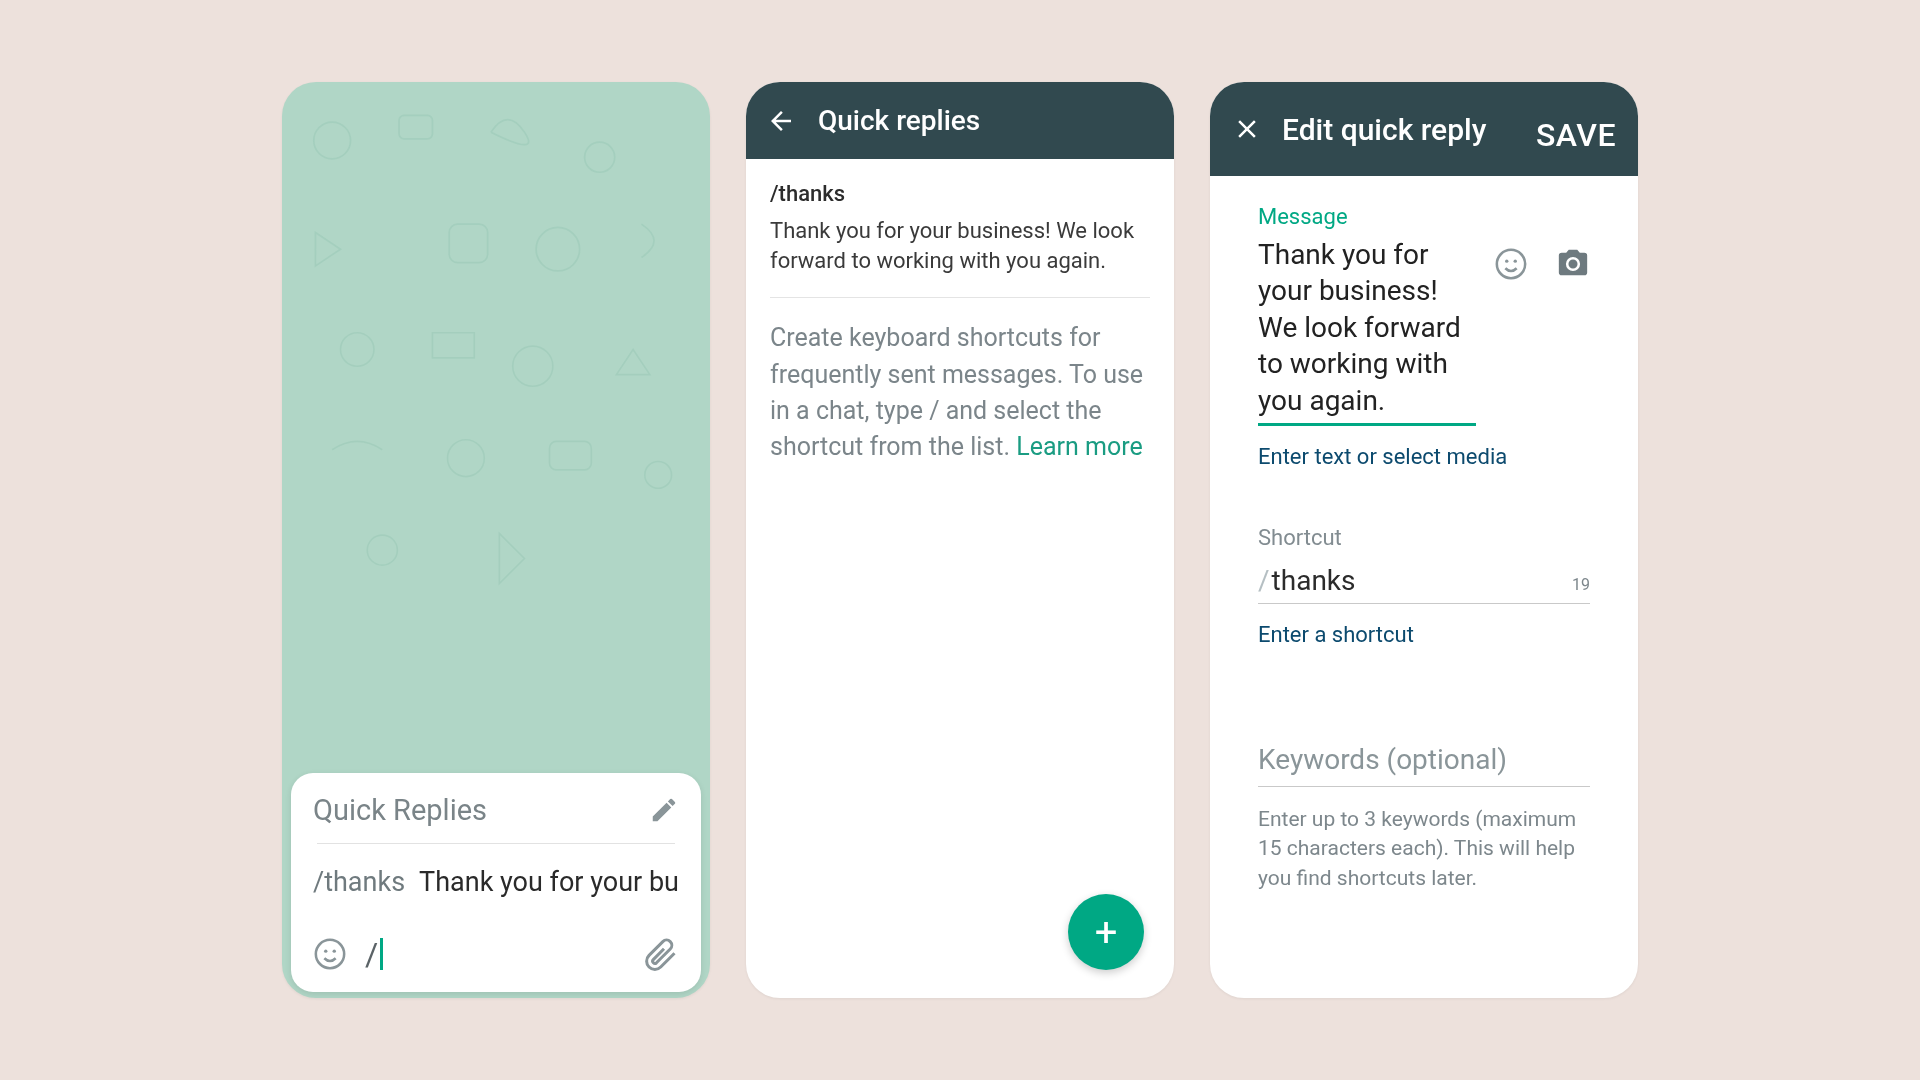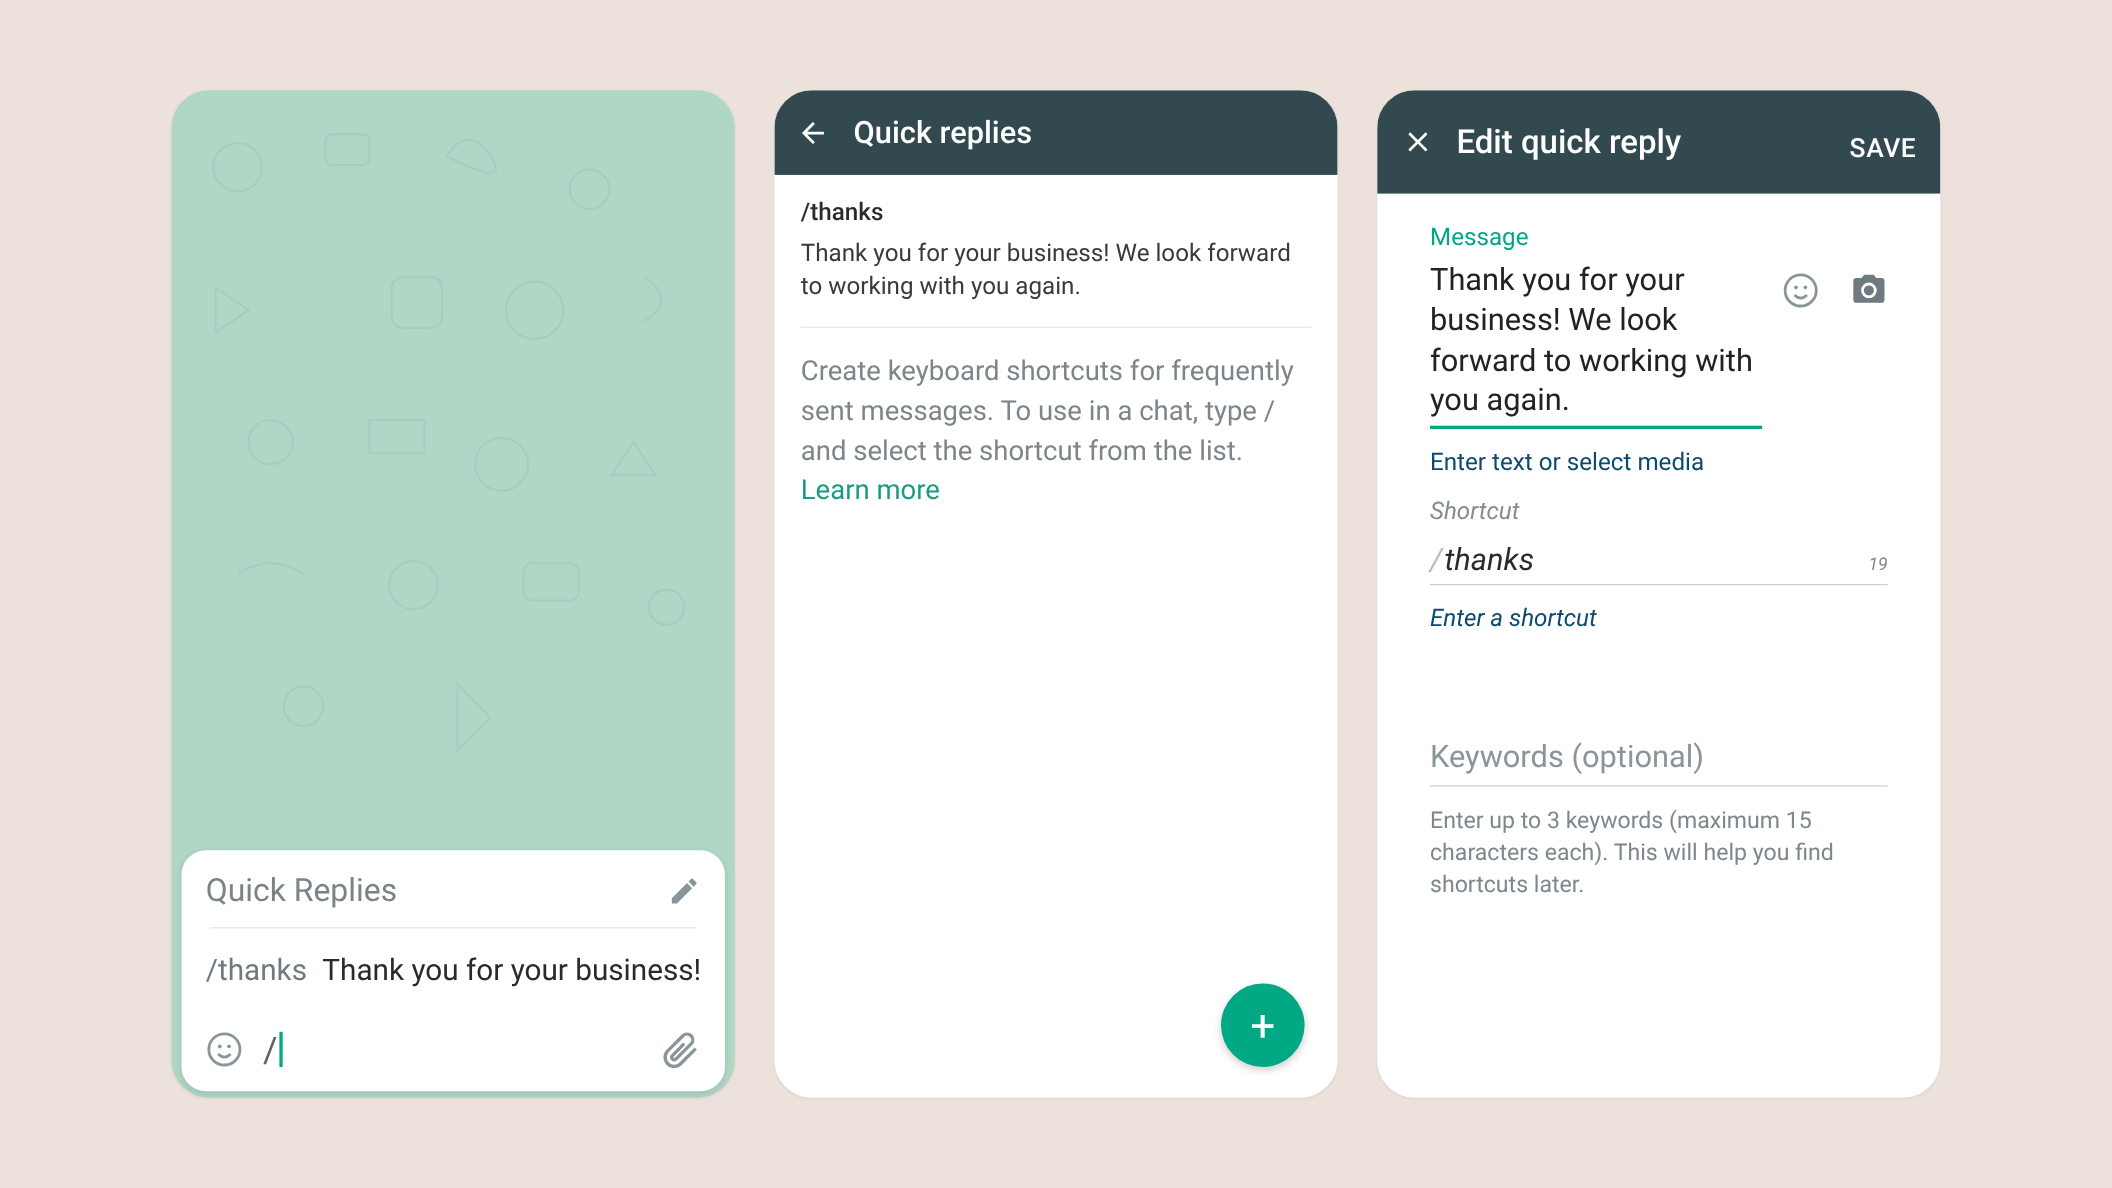--- a/index.html
+++ b/index.html
@@ -7,21 +7,21 @@
   body {
     background: #ede1dc;
     font-family: -apple-system, BlinkMacSystemFont, "Segoe UI", Roboto, Helvetica, Arial, sans-serif;
     display: flex;
     align-items: center;
     justify-content: center;
     gap: 36px;
     padding: 40px;
   }
   .phone {
-    width: 512px;
+    width: 428px;
     height: 916px;
     border-radius: 34px;
     overflow: hidden;
     background: #fff;
     position: relative;
     box-shadow: 0 1px 3px rgba(0,0,0,0.06);
   }
 
   
   .s1 {
@@ -115,38 +115,38 @@
     border-radius: 50%;
     background: #00a884;
     display:flex; align-items:center; justify-content:center;
     color:#fff; font-size:40px;
     box-shadow: 0 3px 8px rgba(0,0,0,0.2);
   }
 
   
   .s3 .header { height: 94px; padding: 0 22px; justify-content: space-between; gap: 20px; }
   .s3 .header-title { font-size: 30px; }
-  .save-btn { margin-left:auto; font-size: 24px; font-weight: 500; letter-spacing: 0.5px; color:#fff;margin-top:12px; }
+  .save-btn { margin-left:auto; font-size: 32px; font-weight: 500; letter-spacing: 0.5px; color:#fff;margin-top:12px; }
   .s3-body { padding: 28px 48px; }
   .field-label { font-size: 22px; }
   .label-msg { color:#00a884; }
   .label-muted { color:#828c91; }
   .msg-block { display:flex; align-items:flex-start; gap:18px; margin-top:8px; }
   .msg-text {
     flex:1;
     font-size: 28px;
     color:#222;
     line-height:1.3;
     border-bottom: 3px solid #00a884;
     padding-bottom: 4px;
   }
   .msg-text .uline { }
   .msg-icons { display:flex; gap:28px; padding-top:10px; }
   .hint { font-size:22px; color:#0c4a6e; margin-top:18px; }
-  .shortcut-section { margin-top: 20px; font-style: italic; }
+  .shortcut-section { margin-top: 56px; }
   .shortcut-row {
     display:flex; align-items:baseline;
     font-size:28px; color:#2b2b2b;
     border-bottom:1px solid #c9c9c9;
     padding: 8px 0 6px 0;
     margin-top:6px;
   }
   .shortcut-row .slash { color:#b5bfc3; margin-right:2px; }
   .shortcut-row .count { margin-left:auto; color:#7d878c; font-size:16px; }
   .keywords-section { margin-top: 90px; }

